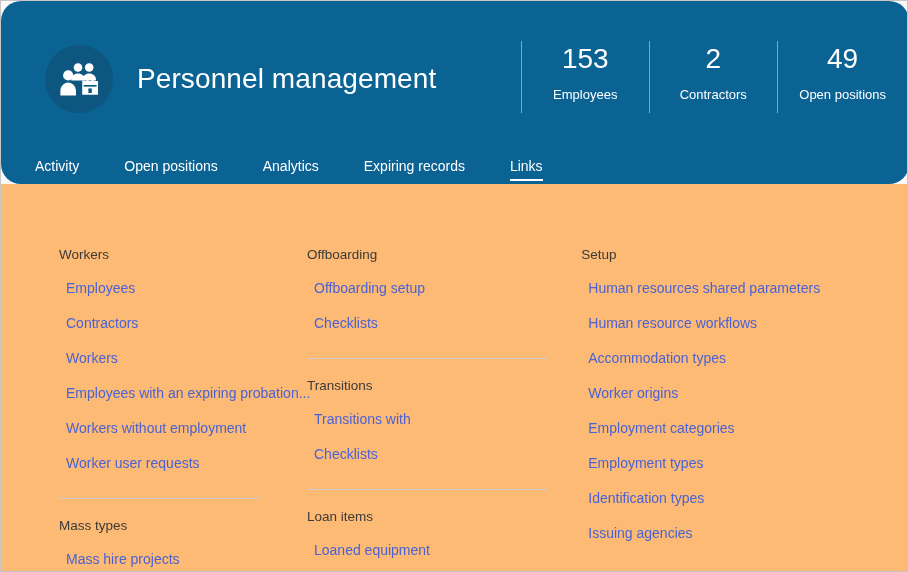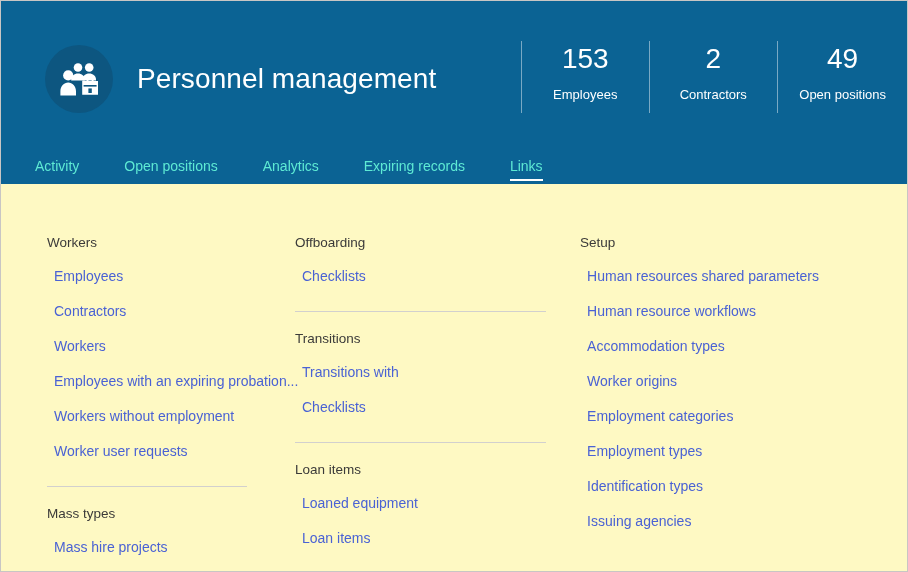--- a/index.html
+++ b/index.html
@@ -25,20 +25,21 @@
 
   
   .header {
     position: absolute;
     left: 0;
     top: 0;
     width: 908px;
     height: 183px;
     background: #0b6394;
     box-sizing: border-box;
+    border-radius: 20px;
   }
   .header-top {
     position: relative;
     height: 140px;
   }
   .brand {
     position: absolute;
     left: 44px;
     top: 44px;
     display: flex;
@@ -117,21 +118,21 @@
   .tabs {
     position: absolute;
     left: 34px;
     bottom: 0;
     display: flex;
     align-items: flex-end;
     height: 42px;
   }
   .tab {
     position: relative;
-    color: #5eead4;
+    color: #ffffff;
     font-size: 14px;
     line-height: 18px;
     padding: 0 0 9px 0;
     margin-right: 45px;
     white-space: nowrap;
     cursor: pointer;
   }
   .tab:last-child { margin-right: 1px; }
   .tab.active::after {
     content: "";
@@ -143,22 +144,22 @@
     background: #ffffff;
   }
 
   
   .content {
     position: absolute;
     left: 0;
     top: 183px;
     right: 0;
     bottom: 0;
-    background: #fef9c3;
-    padding: 0;
+    background: #fdba74;
+    padding: 12px;
     overflow: hidden;
   }
   .columns {
     display: flex;
     align-items: flex-start;
     padding: 50px 0 0 0;
   }
   .col {
     box-sizing: border-box;
   }
@@ -285,20 +286,21 @@
           <div class="group-title">Mass types</div>
           <a class="link">Mass hire projects</a>
         </div>
 
       </div>
 
       <div class="col col-2">
 
         <div class="group">
           <div class="group-title">Offboarding</div>
+          <a class="link">Offboarding setup</a>
           <a class="link">Checklists</a>
         </div>
 
         <div class="divider"></div>
 
         <div class="group">
           <div class="group-title">Transitions</div>
           <a class="link">Transitions with</a>
           <a class="link">Checklists</a>
         </div>

